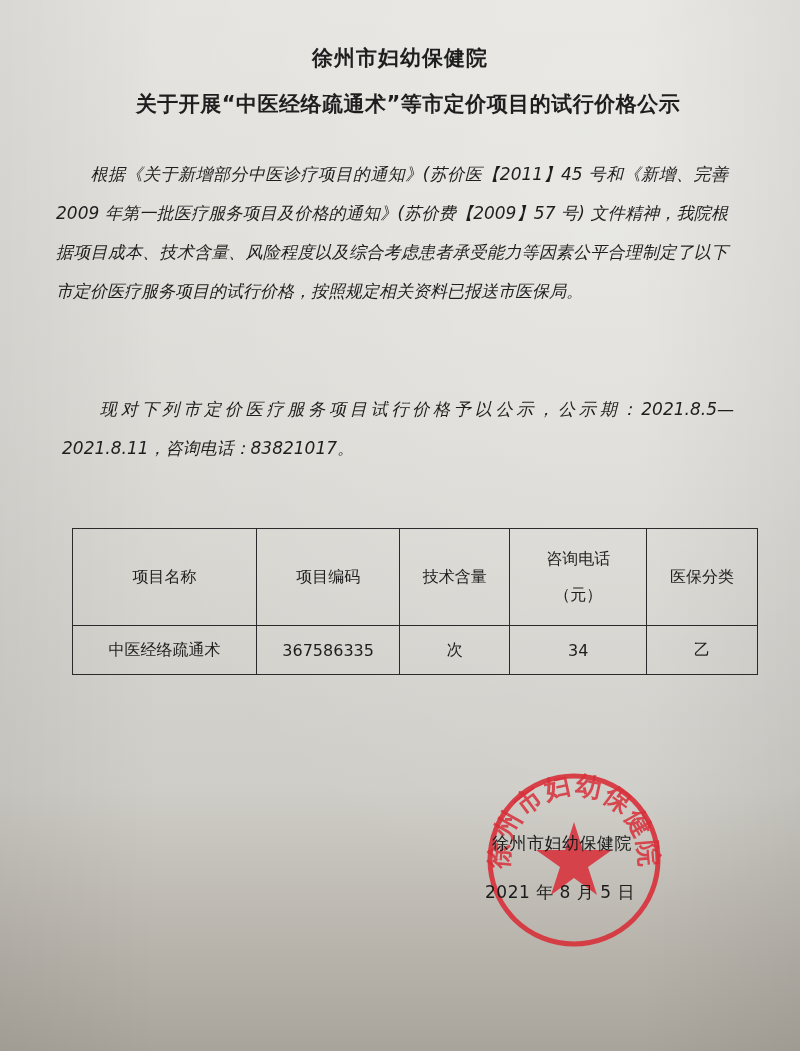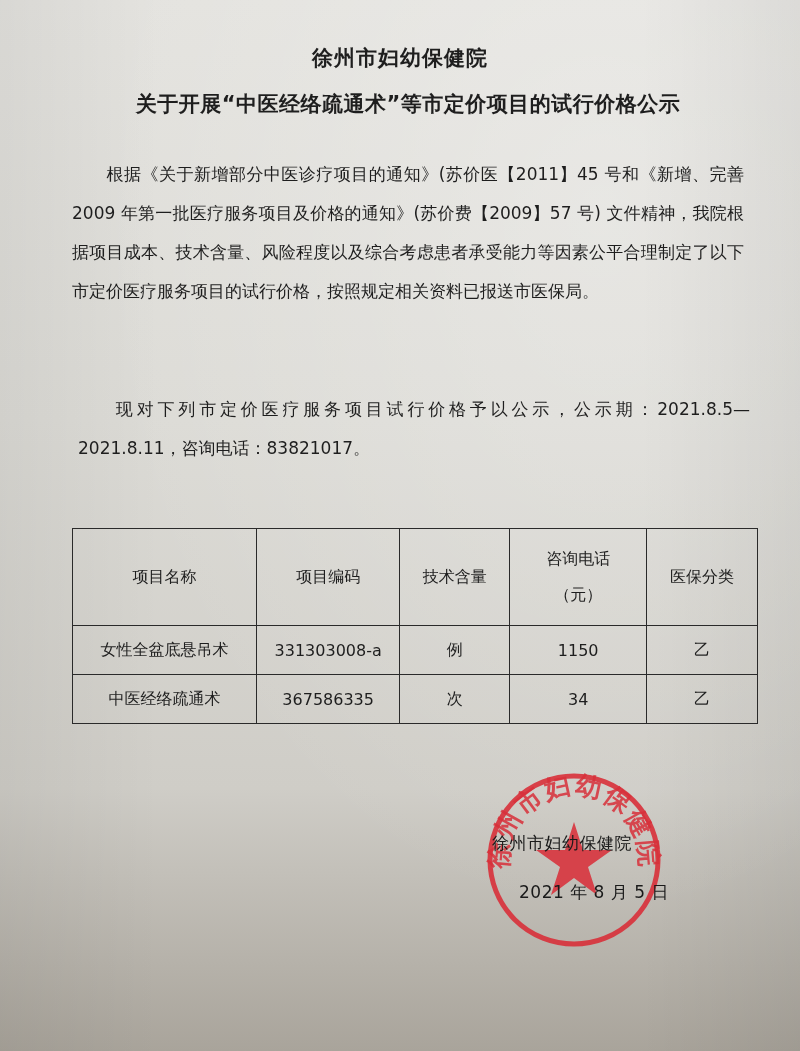--- a/index.html
+++ b/index.html
@@ -17,22 +17,22 @@
   }
   .title-org {
     position: absolute; top: 44px; left: 0; width: 800px; text-align: center;
     font-size: 21px; font-weight: bold; letter-spacing: 1px;
   }
   .title-main {
     position: absolute; top: 90px; left: 8px; width: 800px; text-align: center;
     font-size: 21px; font-weight: bold; letter-spacing: 0.5px;
   }
   .para {
-    position: absolute; left: 72px; width: 672px;
-    font-size: 17px; line-height: 39px; text-align: justify;
+    position: absolute; left: 56px; width: 672px;
+    font-size: 17px; line-height: 39px; text-align: justify; font-style: italic;
   }
   .p1 { top: 155px; }
   .p2 { top: 390px; margin-left: 6px; }
   .indent { display: inline-block; width: 34px; }
 
   table.prices {
     position: absolute; left: 72px; top: 528px; width: 686px;
     border-collapse: collapse; font-size: 16px;
   }
   table.prices th, table.prices td {
@@ -43,21 +43,21 @@
   .c1 { width: 185px; } .c2 { width: 143px; } .c3 { width: 110px; }
   .c4 { width: 137px; } .c5 { width: 111px; }
 
   .seal {
     position: absolute; left: 484px; top: 770px; width: 180px; height: 180px;
   }
   .sign-org {
     position: absolute; left: 492px; top: 832px; font-size: 17px; letter-spacing: 0.5px; color: #1a1a1a;
   }
   .sign-date {
-    position: absolute; left: 519px; top: 881px; font-size: 17px; color: #1a1a1a; letter-spacing: 0.5px;
+    position: absolute; left: 485px; top: 881px; font-size: 17px; color: #1a1a1a; letter-spacing: 0.5px;
   }
 </style>
 </head>
 <body>
 
 <div class="shade"></div>
 
 <div class="title-org">徐州市妇幼保健院</div>
 <div class="title-main">关于开展“中医经络疏通术”等市定价项目的试行价格公示</div>
 
@@ -69,27 +69,20 @@
     <tr>
       <th class="c1">项目名称</th>
       <th class="c2">项目编码</th>
       <th class="c3">技术含量</th>
       <th class="c4"><span>咨询电话</span><br><span>（元）</span></th>
       <th class="c5">医保分类</th>
     </tr>
   </thead>
   <tbody>
     <tr>
-      <td>女性全盆底悬吊术</td>
-      <td>331303008-a</td>
-      <td>例</td>
-      <td>1150</td>
-      <td>乙</td>
-    </tr>
-    <tr>
       <td>中医经络疏通术</td>
       <td>367586335</td>
       <td>次</td>
       <td>34</td>
       <td>乙</td>
     </tr>
   </tbody>
 </table>
 
 <svg class="seal" viewBox="0 0 180 180">

